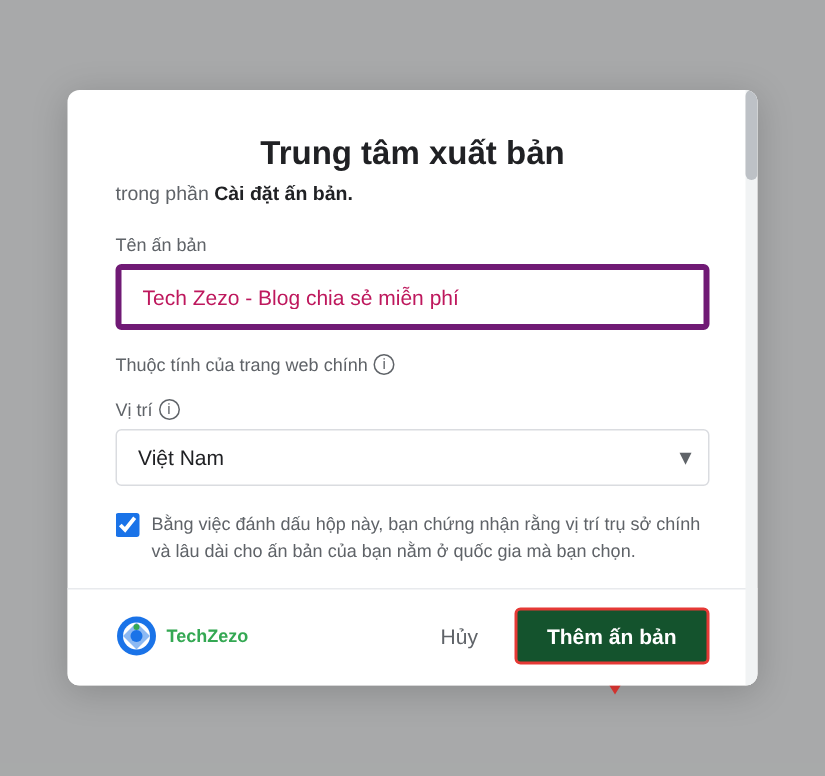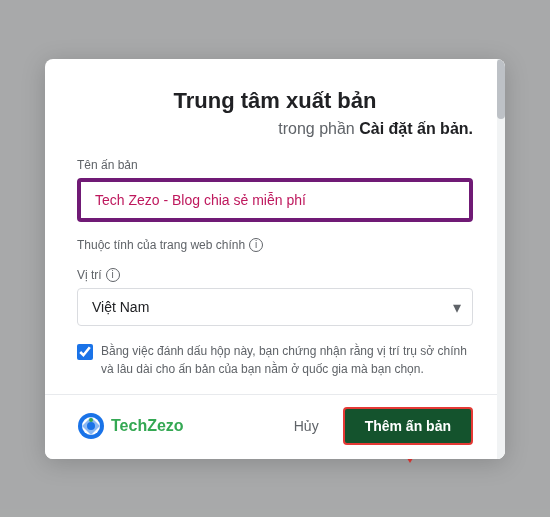--- a/index.html
+++ b/index.html
@@ -36,22 +36,22 @@
 
     .dialog-title {
       text-align: center;
       font-size: 22px;
       font-weight: 600;
       color: #202124;
       margin-bottom: 6px;
     }
 
     .dialog-subtitle {
-      text-align: right;
-      font-size: 16px;
+      text-align: left;
+      font-size: 13px;
       color: #5f6368;
       margin-bottom: 20px;
     }
     .dialog-subtitle b {
       font-weight: 600;
       color: #202124;
     }
 
     .scrollbar-track {
       position: absolute;
@@ -169,21 +169,21 @@
     .footer-brand {
       display: flex;
       align-items: center;
       gap: 6px;
     }
     .brand-icon {
       width: 28px;
       height: 28px;
     }
     .brand-name {
-      font-size: 16px;
+      font-size: 12px;
       font-weight: 700;
       color: #1a73e8;
     }
     .brand-name span {
       color: #34a853;
     }
 
     .footer-actions {
       display: flex;
       align-items: center;

